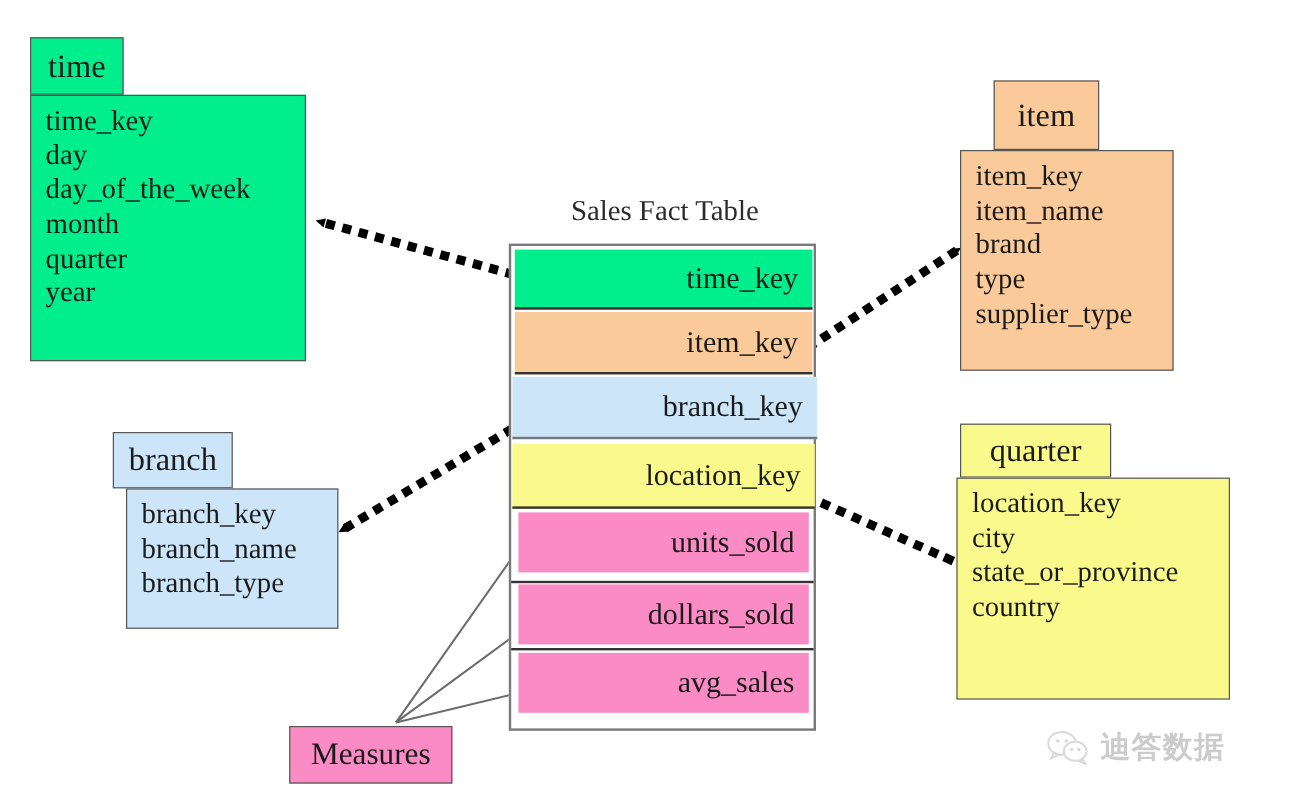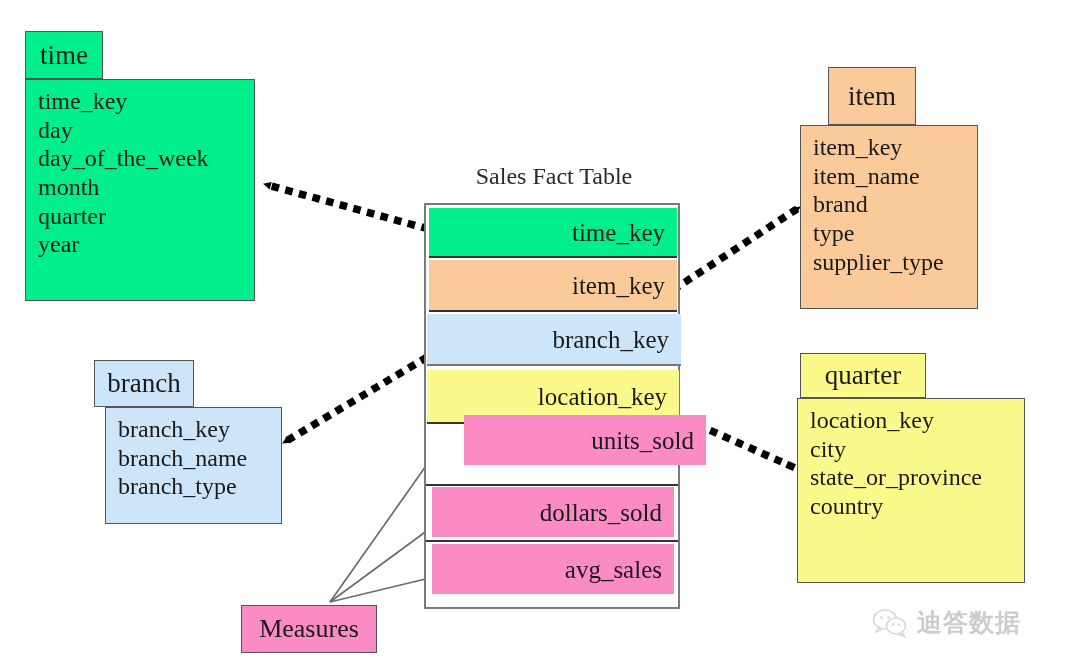--- a/index.html
+++ b/index.html
@@ -150,21 +150,21 @@
     <div id="fact-border"></div>
 
     <div class="fact-row" style="left:5px;top:5px;width:248px;height:50px;background:#00EE8B;border-bottom:2px solid #333;">time_key</div>
 
     <div class="fact-row" style="left:5px;top:57px;width:248px;height:52px;background:#FBCA9A;border-bottom:2px solid #333;">item_key</div>
 
     <div class="fact-row" style="left:3px;top:111px;width:254px;height:52px;background:#CCE5F9;border-bottom:2px solid #777;">branch_key</div>
 
     <div class="fact-row" style="left:3px;top:167px;width:252px;height:54px;background:#FAFA8C;border-bottom:2px solid #333;">location_key</div>
 
-    <div class="fact-row" style="left:8px;top:212px;width:242px;height:50px;background:#FB8BC4;margin-left:32px;">units_sold</div>
+    <div class="fact-row" style="left:8px;top:224px;width:242px;height:50px;background:#FB8BC4;">units_sold</div>
     <div style="position:absolute;left:2px;top:281px;width:252px;height:2px;background:#333;"></div>
 
     <div class="fact-row" style="left:8px;top:284px;width:242px;height:50px;background:#FB8BC4;">dollars_sold</div>
     <div style="position:absolute;left:2px;top:337px;width:252px;height:2px;background:#333;"></div>
 
     <div class="fact-row" style="left:8px;top:341px;width:242px;height:50px;background:#FB8BC4;">avg_sales</div>
   </div>
 
   <div id="measures" style="background:#FB8BC4;">Measures</div>
 

